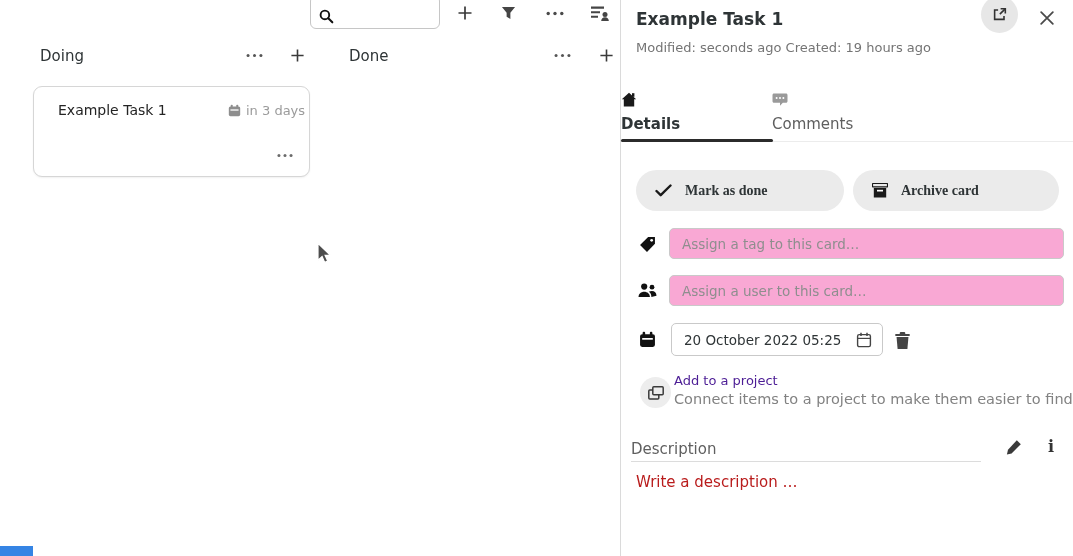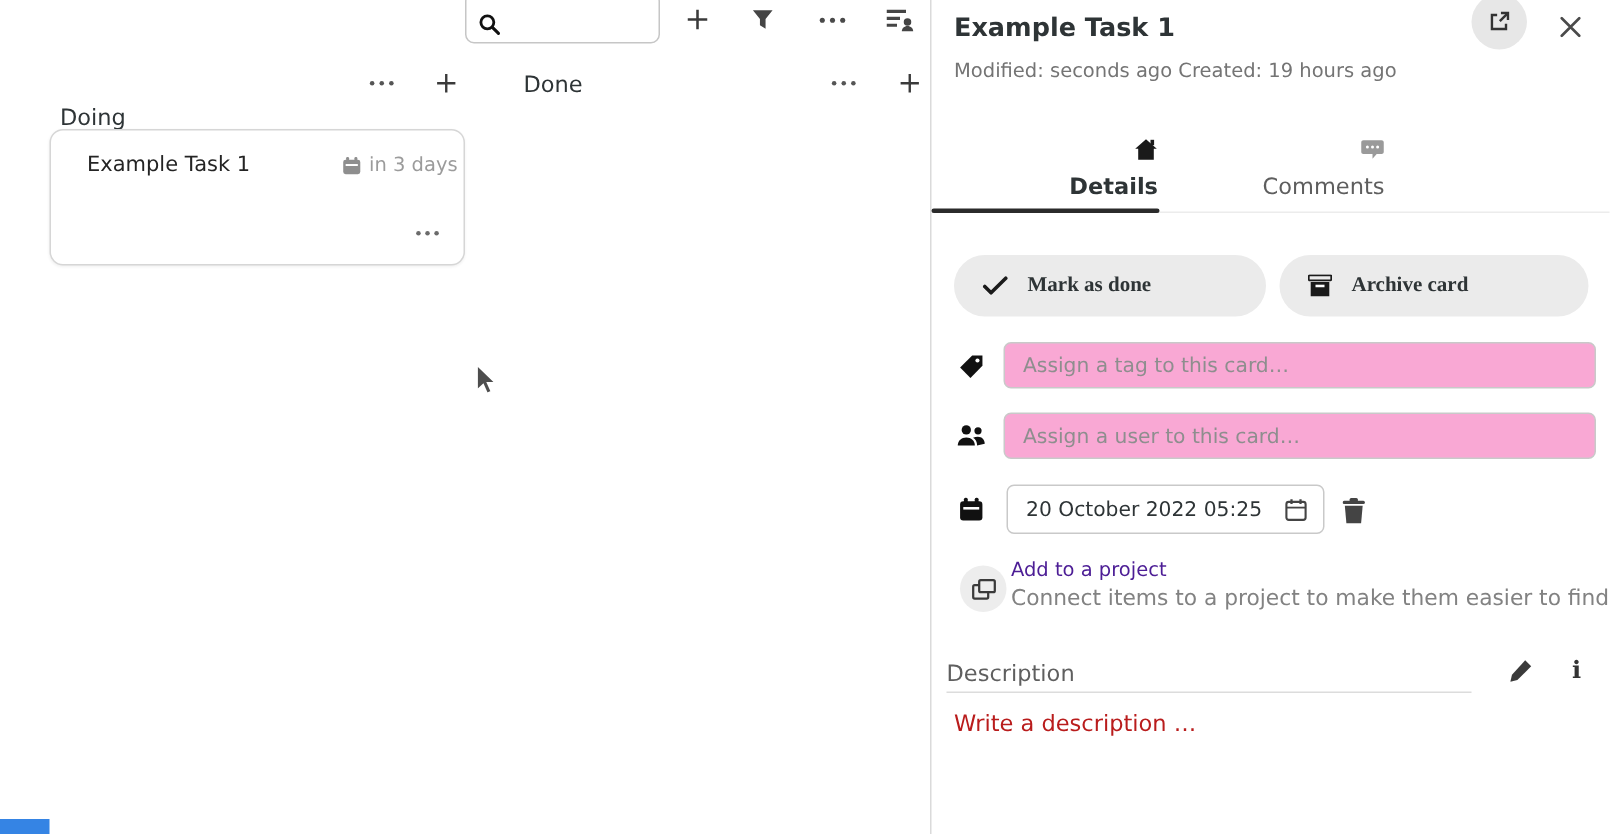--- a/index.html
+++ b/index.html
@@ -12,21 +12,21 @@
   .board{left:0;top:0;width:620px;height:556px;background:#fff;}
   .search-box{left:310px;top:-5px;width:130px;height:34px;box-sizing:border-box;
               border:1px solid #c6c6c6;border-radius:6px;background:#fff;
               display:flex;align-items:flex-end;padding:0 8px 4px 8px;gap:6px;}
   .search-box input{border:0;outline:none;flex:1;min-width:0;height:18px;
               font:13px "DejaVu Sans",sans-serif;background:transparent;}
   .tb-btn{width:28px;height:26px;display:flex;align-items:center;justify-content:center;top:0;}
   .tb-add{left:451px;} .tb-filter{left:494px;} .tb-more{left:541px;} .tb-list{left:586px;}
 
   .col-title{top:47px;font-size:15px;color:#2e3436;}
-  .doing-title{left:40px;margin-top:22px;} .done-title{left:349px;}
+  .doing-title{left:40px;} .done-title{left:349px;}
   .col-btn{width:26px;height:22px;top:44px;display:flex;align-items:center;justify-content:center;}
   .doing-menu{left:241px;} .doing-add{left:284px;} .done-menu{left:549px;} .done-add{left:593px;}
 
   .card{left:33px;top:86px;width:277px;height:91px;box-sizing:border-box;background:#fff;
         border:1px solid #d6d6d6;border-radius:9px;box-shadow:0 1px 2px rgba(0,0,0,.06);}
   .card-title{left:58px;top:102px;font-size:14px;color:#242424;}
   .card-due-ic{left:228px;top:104px;}
   .card-due{left:246px;top:103px;font-size:13px;color:#9b9b9b;}
   .card-menu{left:272px;top:146px;width:26px;height:18px;display:flex;align-items:center;justify-content:center;}
 
@@ -36,21 +36,21 @@
   
   .panel{left:620px;top:0;width:453px;height:556px;border-left:1px solid #dadada;box-sizing:border-box;background:#fff;}
   .panel .abs{position:absolute;}
   .p-title{left:15px;top:9px;font-size:17px;font-weight:bold;color:#2e3436;}
   .p-meta{left:15px;top:40px;font-size:13px;color:#747474;}
   .ext-btn{left:360px;top:-4px;width:37px;height:37px;border-radius:50%;background:#e7e7e7;
            display:flex;align-items:center;justify-content:center;}
   .close-btn{left:414px;top:6px;width:24px;height:24px;display:flex;align-items:center;justify-content:center;}
 
   .tabs{left:0;top:82px;width:453px;height:59px;display:flex;border-bottom:1px solid #ececec;box-sizing:content-box;}
-  .tab{width:151px;display:flex;flex-direction:column;align-items:flex-end;justify-content:flex-end;
+  .tab{width:151px;display:flex;flex-direction:column;align-items:flex-start;justify-content:flex-end;
        gap:8px;padding-bottom:8px;box-sizing:border-box;}
   .tab .tab-label{font-size:15px;color:#5e5e5e;}
   .tab.active .tab-label{font-weight:bold;color:#2e3436;}
   .tab-underline{left:0;top:139px;width:152px;height:3px;background:#2b2b2b;border-radius:2px;}
 
   .pill{top:170px;height:41px;border-radius:21px;background:#ebebeb;display:flex;align-items:center;
         gap:13px;box-sizing:border-box;padding-left:19px;}
   .pill .pill-label{font-size:14px;font-weight:bold;color:#2e3436;font-family:Liberation Serif, serif;}
   .pill-done{left:15px;width:208px;} .pill-archive{left:232px;width:206px;}
 

